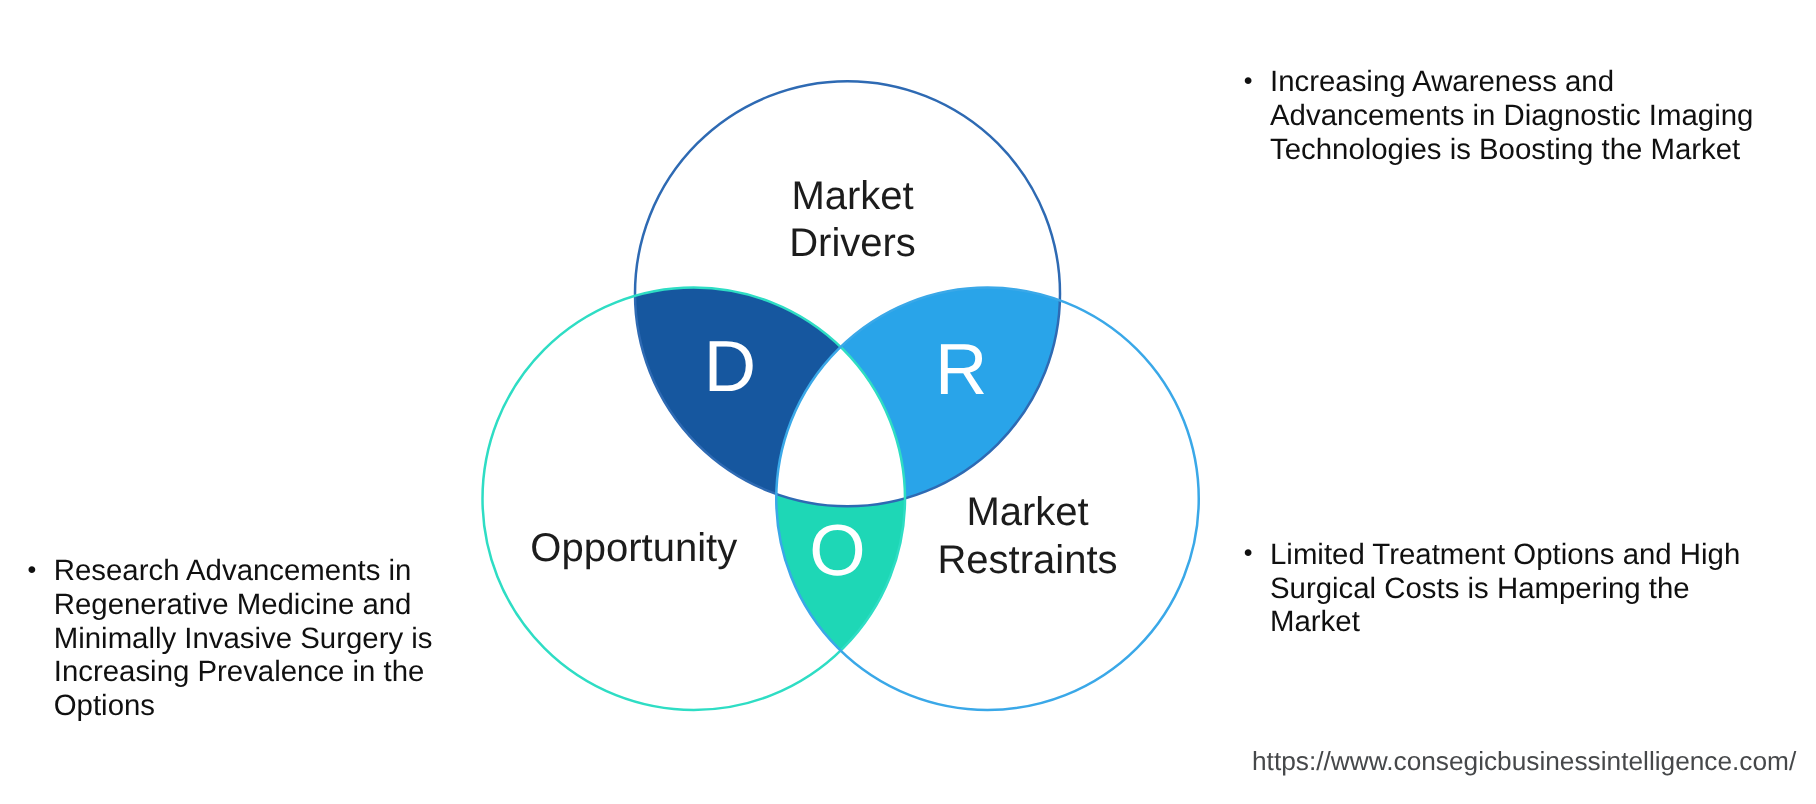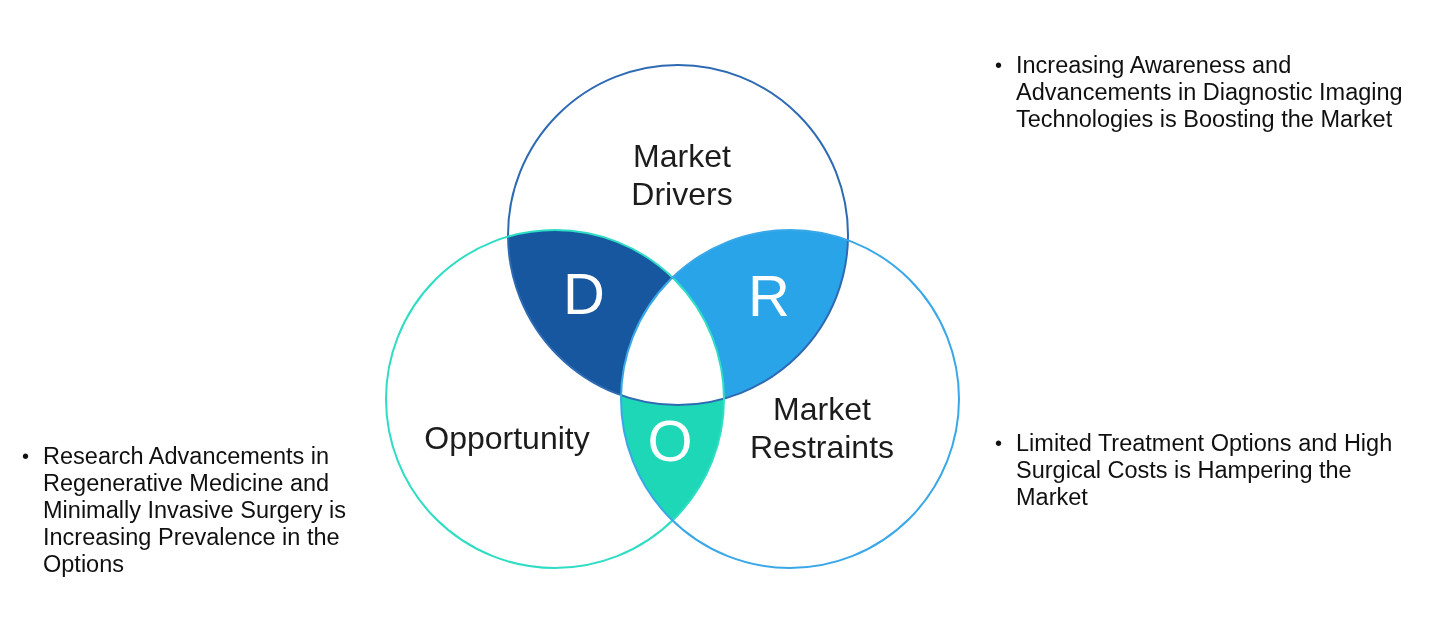--- a/index.html
+++ b/index.html
@@ -123,14 +123,15 @@
 Options</div>
   </div>
 
   <div class="note" style="left:995px; top:430px;">
     <span class="bullet">•</span>
     <div class="note-text">Limited Treatment Options and High
 Surgical Costs is Hampering the
 Market</div>
   </div>
 
+  <div class="footer-url">https://www.consegicbusinessintelligence.com/</div>
 
 </div>
 
 </body></html>

